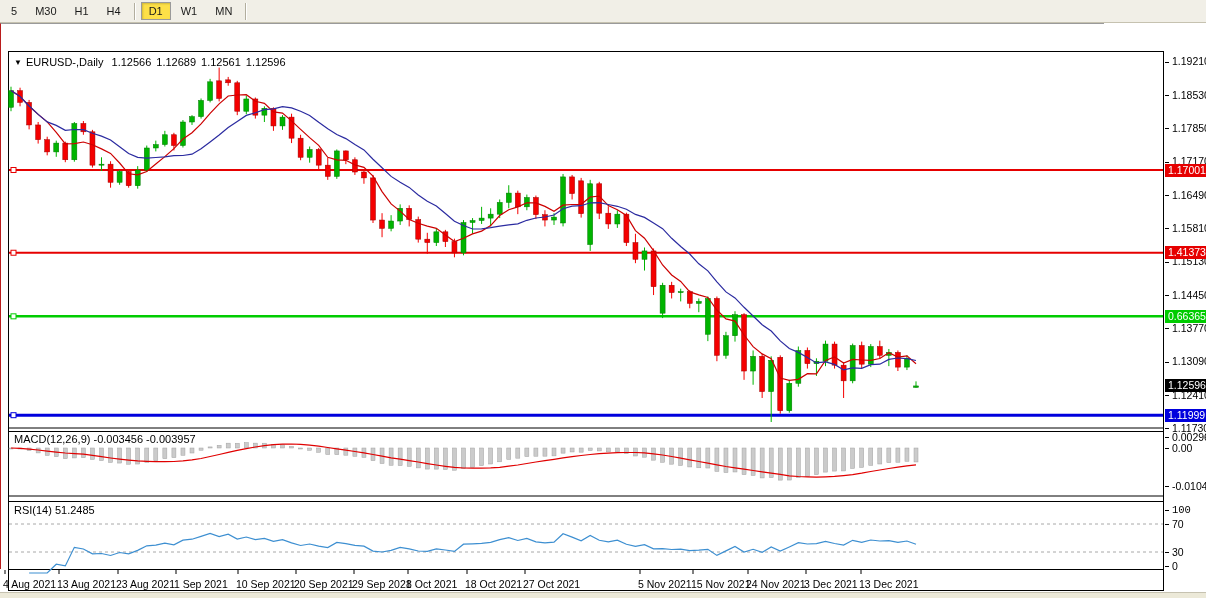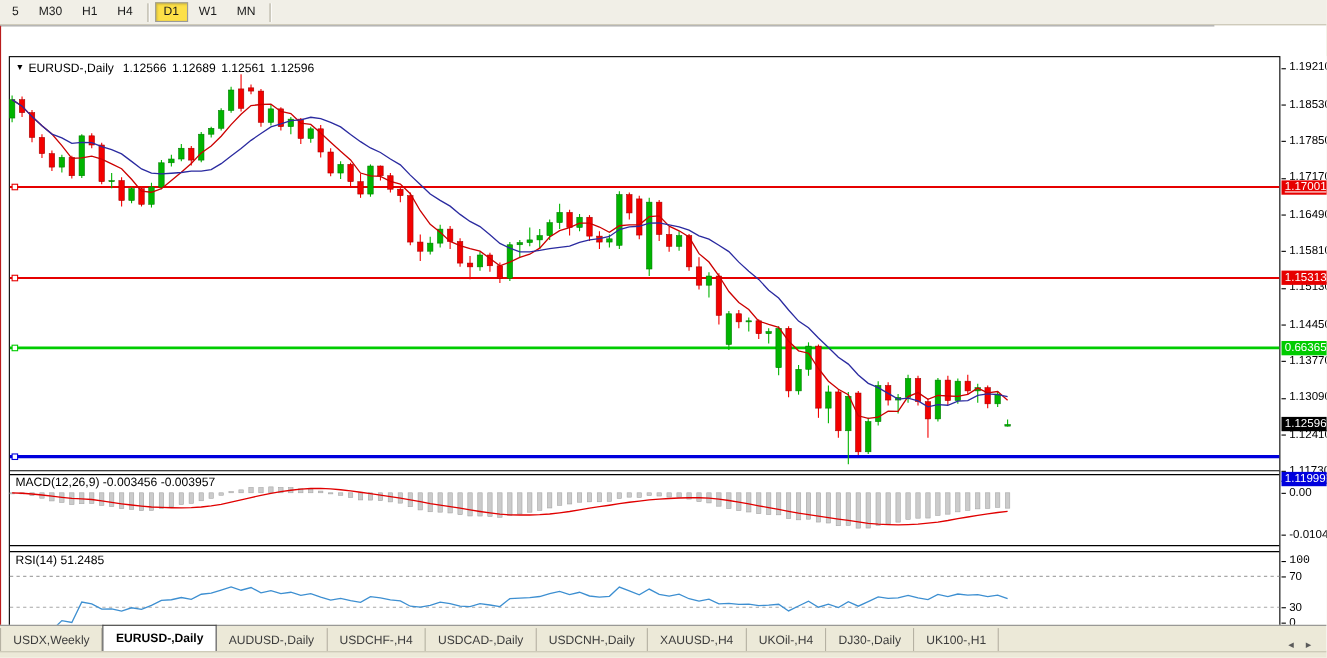--- a/index.html
+++ b/index.html
@@ -436,50 +436,37 @@
         <div class="ymark" style="top: 244.049px;"></div>
         <div class="ytick" style="top: 237.549px;">1.14450</div>
         <div class="ymark" style="top: 277.382px;"></div>
         <div class="ytick" style="top: 270.882px;">1.13770</div>
         <div class="ymark" style="top: 310.716px;"></div>
         <div class="ytick" style="top: 304.216px;">1.13090</div>
         <div class="ymark" style="top: 344.049px;"></div>
         <div class="ytick" style="top: 337.549px;">1.12410</div>
         <div class="ymark" style="top: 377.382px;"></div>
         <div class="ytick" style="top: 370.882px;">1.11730</div>
-        <div class="pbox" style="top: 112.5px; background: rgb(230, 0, 0); text-decoration: underline;">1.17001</div>
-        <div class="pbox" style="top: 195.245px; background: rgb(230, 0, 0);">1.15313</div>
+        <div class="pbox" style="top: 112.5px; background: rgb(230, 0, 0);">1.17001</div>
+        <div class="pbox" style="top: 195.245px; background: rgb(230, 0, 0);">1.41373</div>
         <div class="pbox" style="top: 258.824px; background: rgb(0, 204, 0);">0.66365</div>
-        <div class="pbox" style="top: 357.696px; background: rgb(0, 0, 221); margin-top: 20px;">1.11999</div>
+        <div class="pbox" style="top: 357.696px; background: rgb(0, 0, 221);">1.11999</div>
         <div class="pbox" style="top: 328.431px; background: rgb(0, 0, 0);">1.12596</div>
         <div class="ymark" style="top: 386.144px;"></div>
         <div class="ytick" style="top: 379.644px;">0.002966</div>
         <div class="ymark" style="top: 397px;"></div>
         <div class="ytick" style="top: 390.5px;">0.00</div>
         <div class="ymark" style="top: 435.137px;"></div>
         <div class="ytick" style="top: 428.637px;">-0.01042</div>
         <div class="ymark" style="top: 459px;"></div>
         <div class="ytick" style="top: 452.5px; font-family: Liberation Mono, monospace;">100</div>
         <div class="ymark" style="top: 473px;"></div>
         <div class="ytick" style="top: 466.5px;">70</div>
         <div class="ymark" style="top: 501px;"></div>
         <div class="ytick" style="top: 494.5px;">30</div>
         <div class="ymark" style="top: 515px;"></div>
         <div class="ytick" style="top: 508.5px;">0</div>
       </div>
   </div>
 
-  <div class="tabbar">
-      <div class="tab">USDX,Weekly</div>
-      <div class="tab active">EURUSD-,Daily</div>
-      <div class="tab">AUDUSD-,Daily</div>
-      <div class="tab">USDCHF-,H4</div>
-      <div class="tab">USDCAD-,Daily</div>
-      <div class="tab">USDCNH-,Daily</div>
-      <div class="tab">XAUUSD-,H4</div>
-      <div class="tab">UKOil-,H4</div>
-      <div class="tab">DJ30-,Daily</div>
-      <div class="tab">UK100-,H1</div>
-      <div class="arrows">◂ ▸</div>
-    </div>
   <div class="statusbar"></div>
 
 </div>
 
 </body></html>

